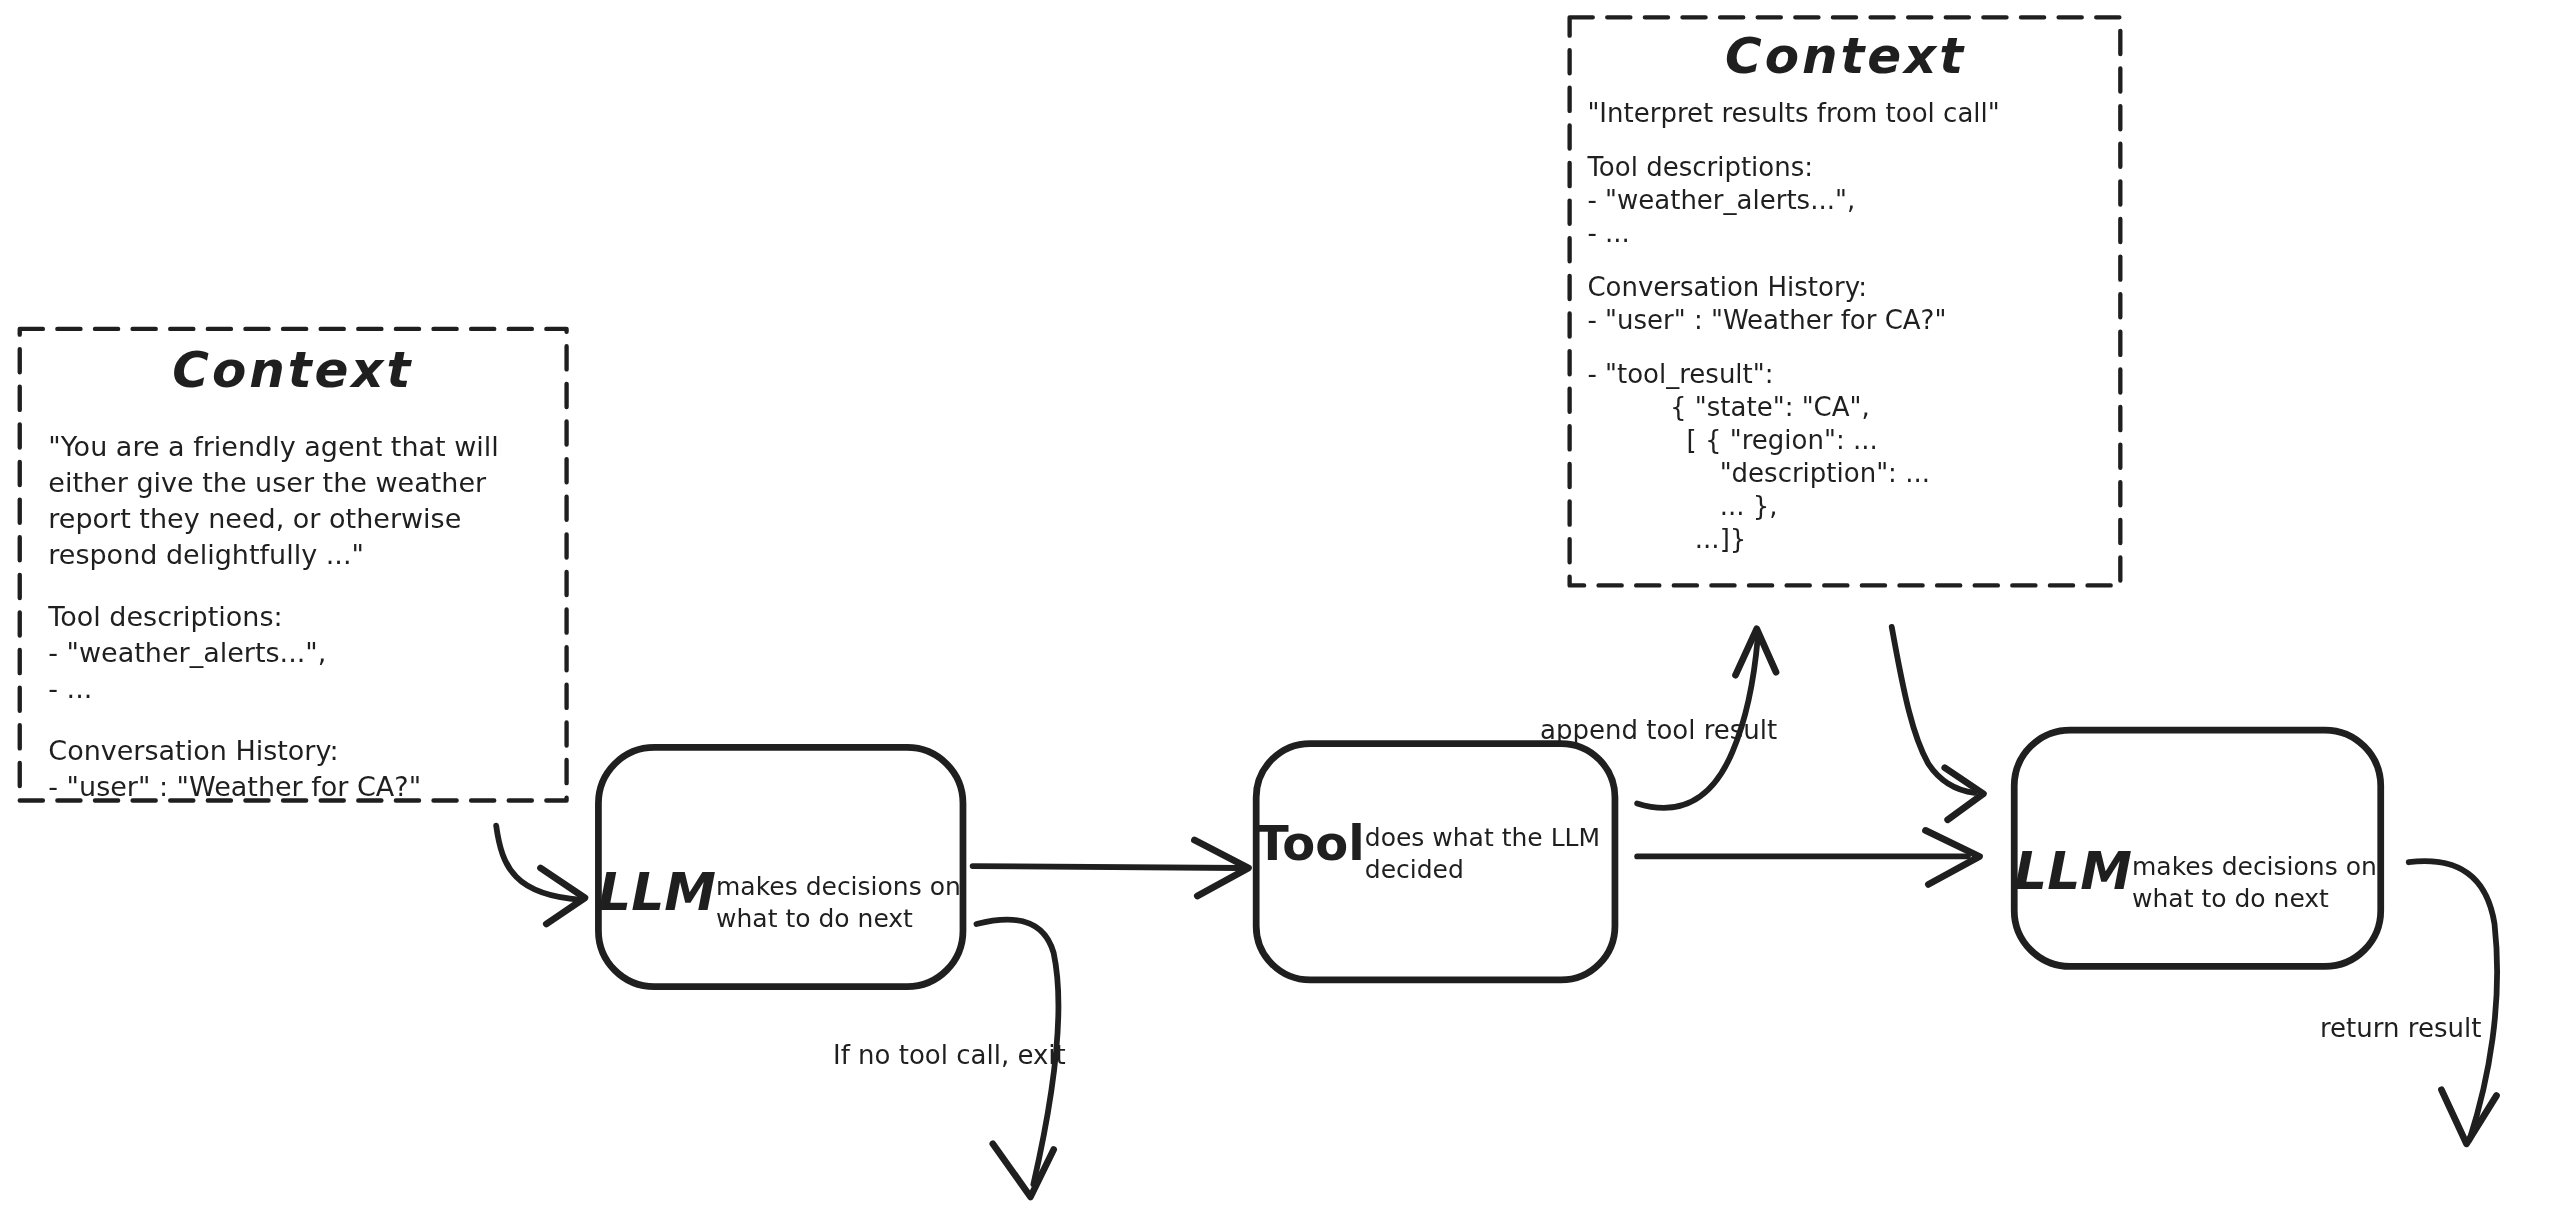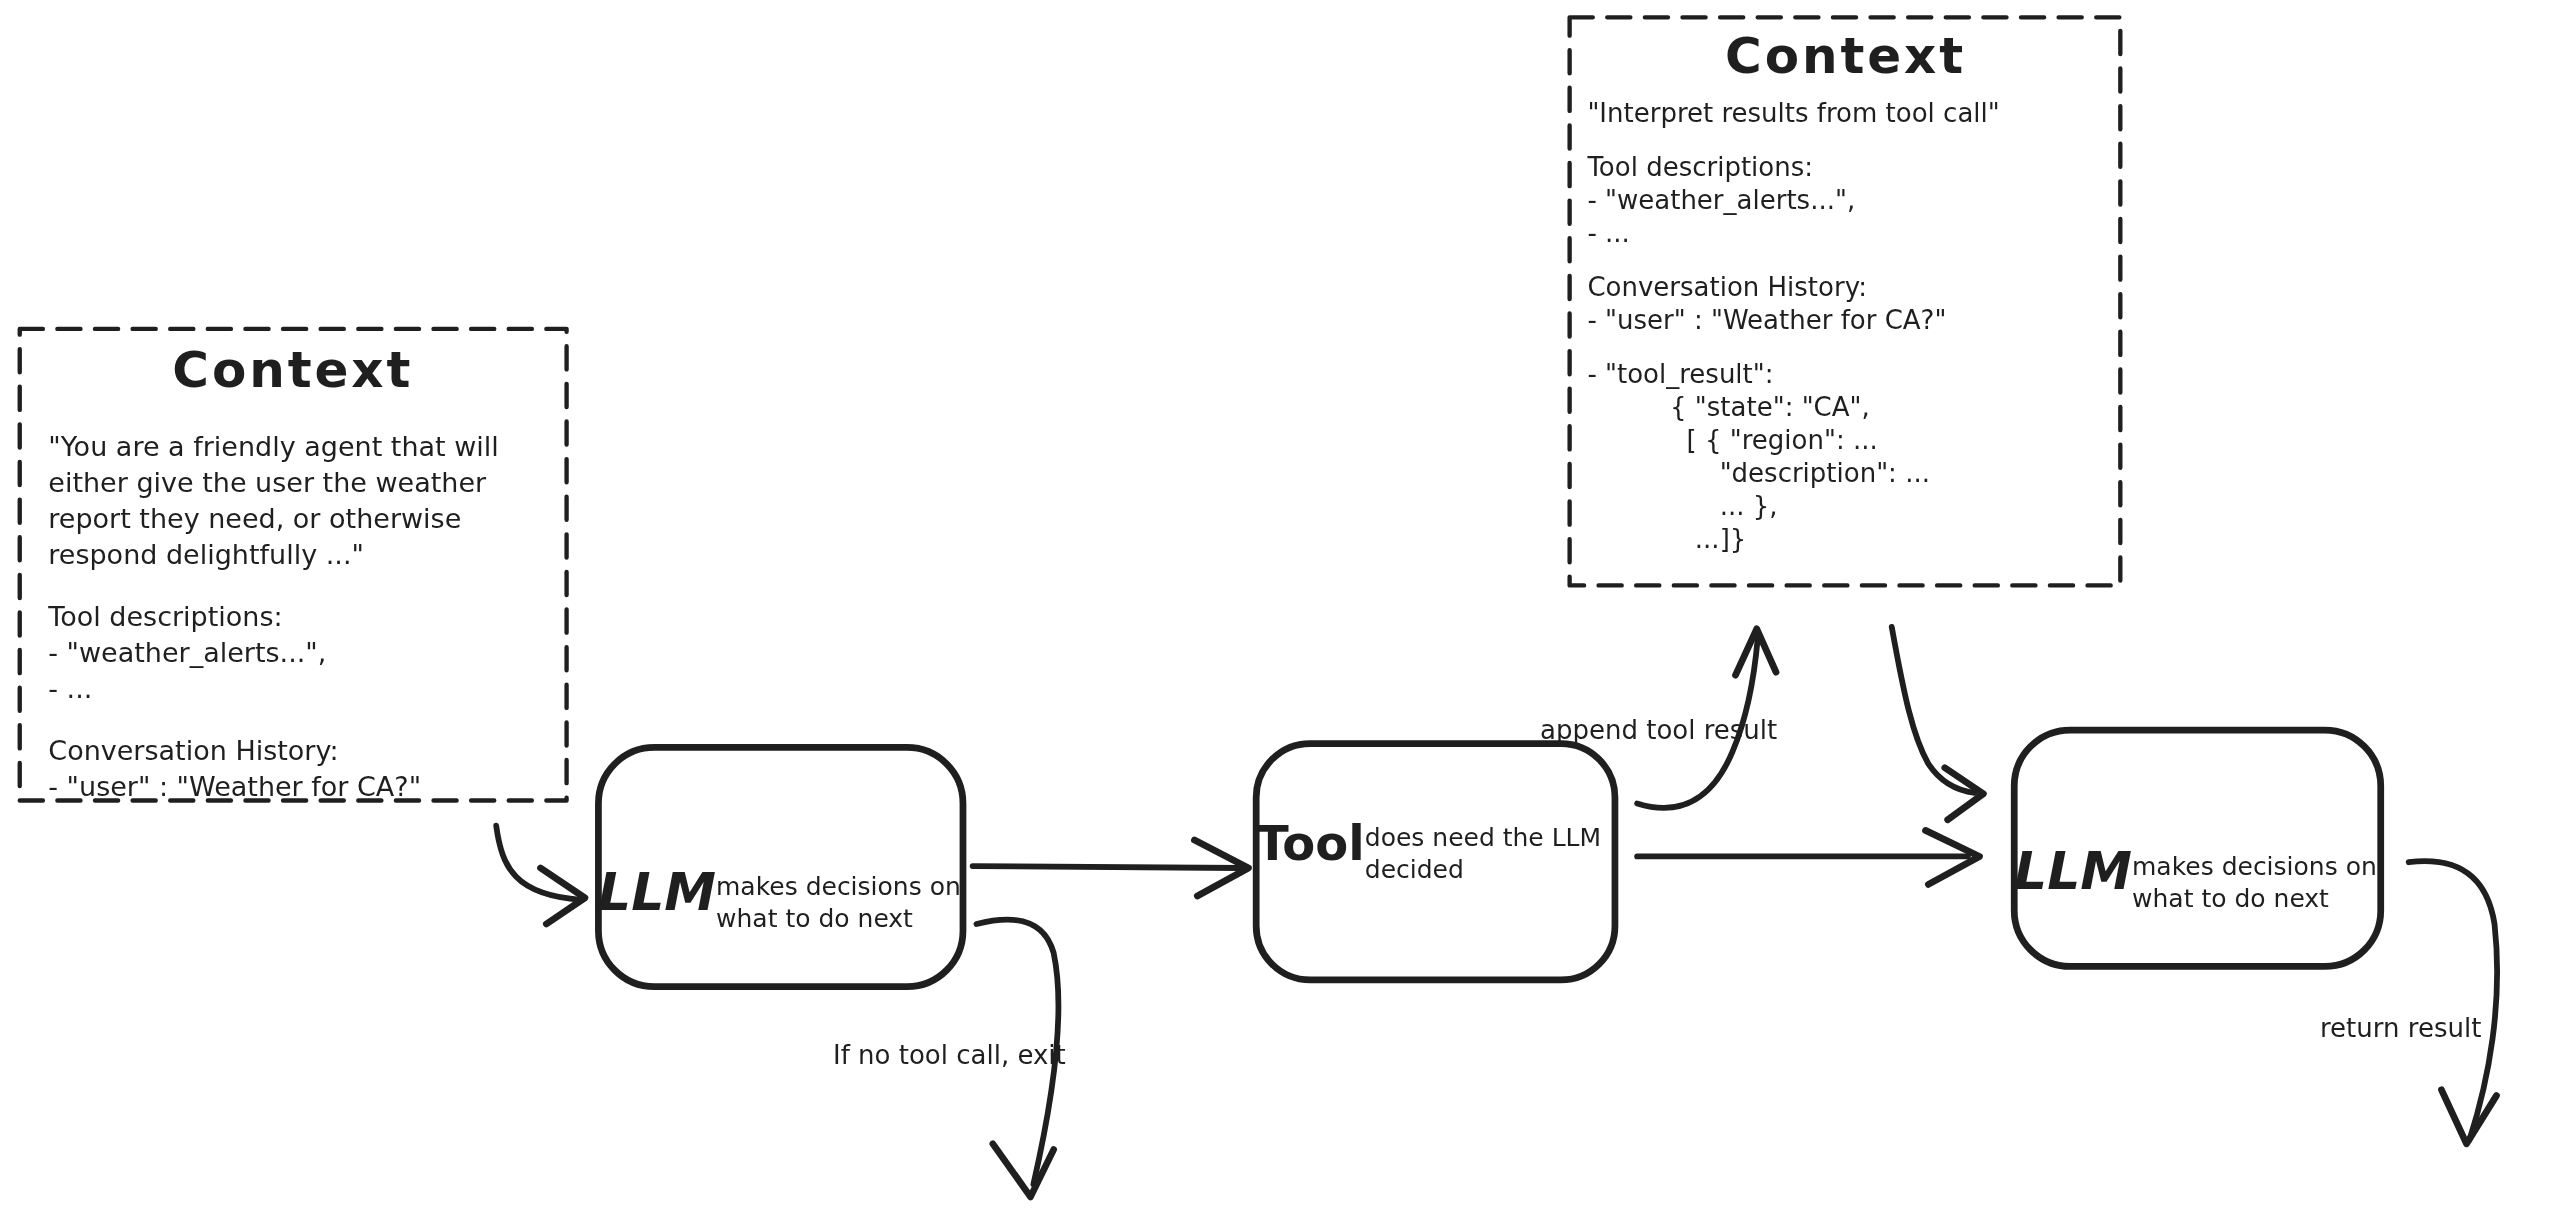--- a/index.html
+++ b/index.html
@@ -38,20 +38,21 @@
     position: absolute;
     box-sizing: border-box;
     text-align: left;
   }
   .ctx-title {
     text-align: center;
     font-size: 50px;
     font-weight: bold;
     letter-spacing: 2.9px;
     line-height: 1.1;
+    font-style: italic;
   }
   .ctx-body p {
     margin: 0;
     white-space: pre-wrap;
   }
   .ctx-left .ctx-title { margin-top: 13.5px; margin-bottom: 31px; }
   .ctx-left .ctx-body { padding: 0 23px 0 29px; font-size: 27px; line-height: 36px; }
   .ctx-left .ctx-body p { margin-bottom: 26px; }
   .ctx-right .ctx-title { margin-top: 11.6px; margin-bottom: 13.5px; }
   .ctx-right .ctx-body { padding: 0 13.5px 0 17.4px; font-size: 26px; line-height: 33px; }
@@ -174,21 +175,21 @@
   </div>
 
   <div class="node llm-first-node" style="left:598px; top:748px; width:365px; height:239px;">
     <div class="node-title italic">LLM</div>
     <div class="node-sub">makes decisions on
 what to do next</div>
   </div>
 
   <div class="node tool-node" style="left:1256px; top:704px; width:359px; height:236px;">
     <div class="node-title">Tool</div>
-    <div class="node-sub">does need the LLM
+    <div class="node-sub">does what the LLM
 decided</div>
   </div>
 
   <div class="node llm-second-node" style="left:2014px; top:730px; width:367px; height:236px;">
     <div class="node-title italic">LLM</div>
     <div class="node-sub">makes decisions on
 what to do next</div>
   </div>
 
   <div class="edge-label" style="left:1540px; top:679px;margin-top:36px;">append tool result</div>

